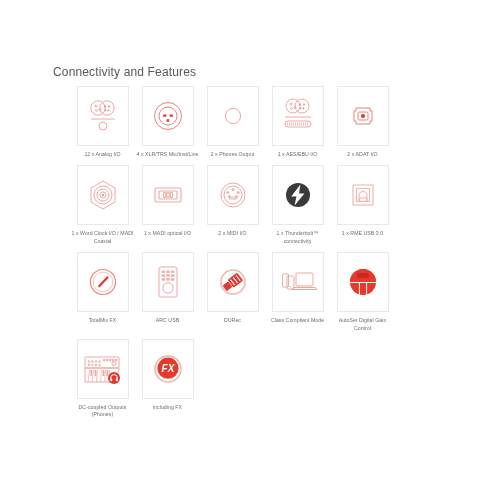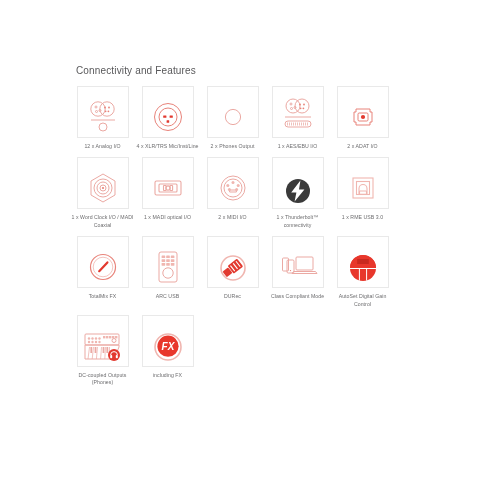--- a/index.html
+++ b/index.html
@@ -9,48 +9,48 @@
     font-family:"Liberation Sans","DejaVu Sans",sans-serif;
     overflow:hidden;
   }
   .page{
     position:relative;
     width:480px;height:480px;
     box-sizing:border-box;
   }
   .section-title{
     position:absolute;
-    left:76px;top:65px;
-    font-size:10px;
+    left:53px;top:65px;
+    font-size:12px;
     letter-spacing:.15px;
     color:#58585a;
     font-weight:400;
   }
   .grid{
     position:absolute;
     left:70px;top:86px;
     width:340px;
     display:flex;
     flex-wrap:wrap;
     gap:0px;
   }
   .cell{
     width:65px;
     margin-bottom:7px;
     display:flex;
     flex-direction:column;
     align-items:center;
   }
   .card{
-    width:52px;height:52px;
+    width:52px;height:60px;
     border:1px solid #e9e9e9;
     background:#fff;
     box-sizing:border-box;
     display:flex;
-    align-items:flex-end;
+    align-items:center;
     justify-content:center;
   }
   .card svg{display:block;}
   .cap{
     margin-top:5px;
     width:64px;
     text-align:center;
     font-size:5.2px;
     line-height:7.4px;
     color:#6d6d6f;

